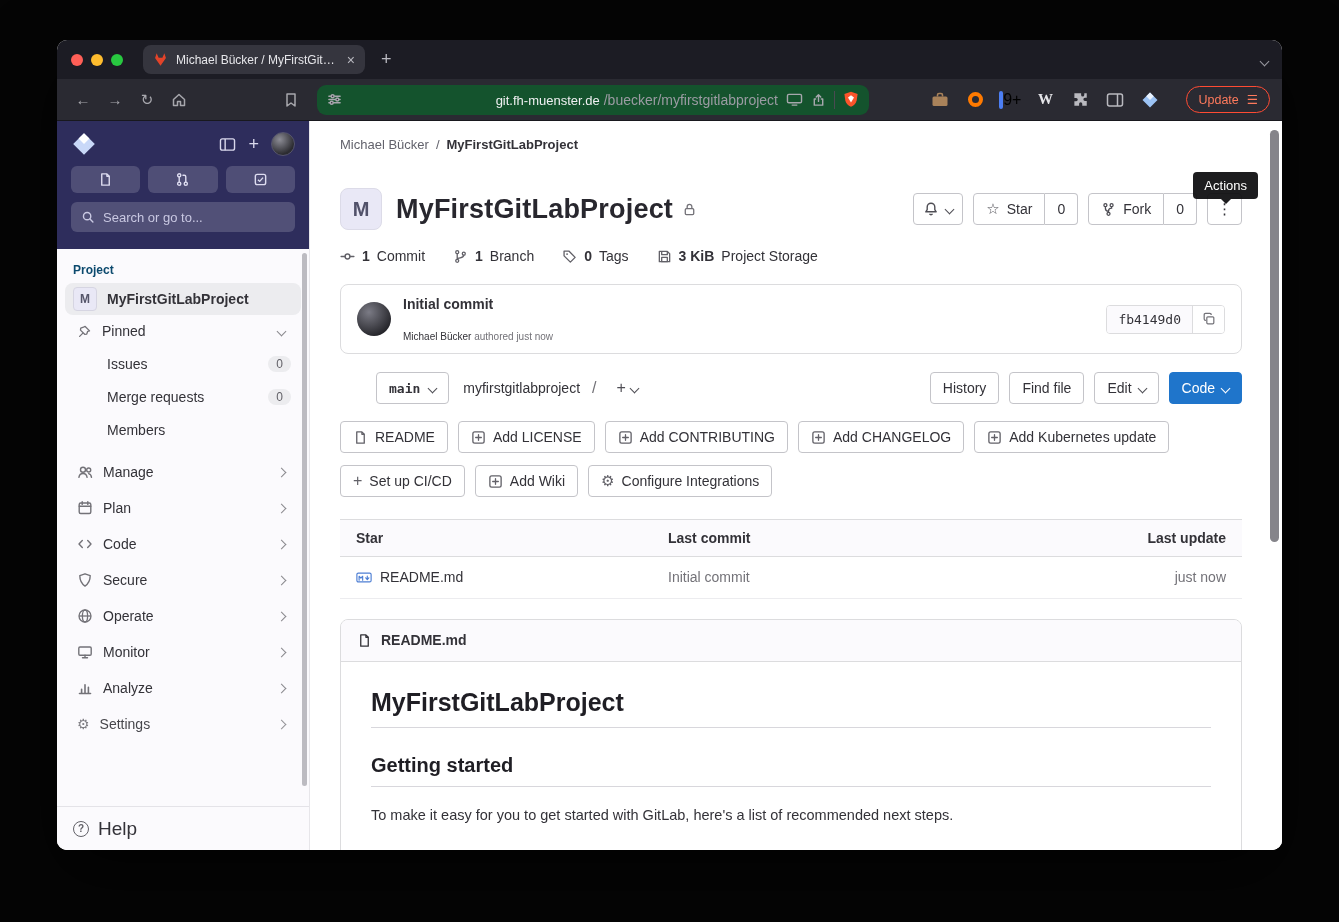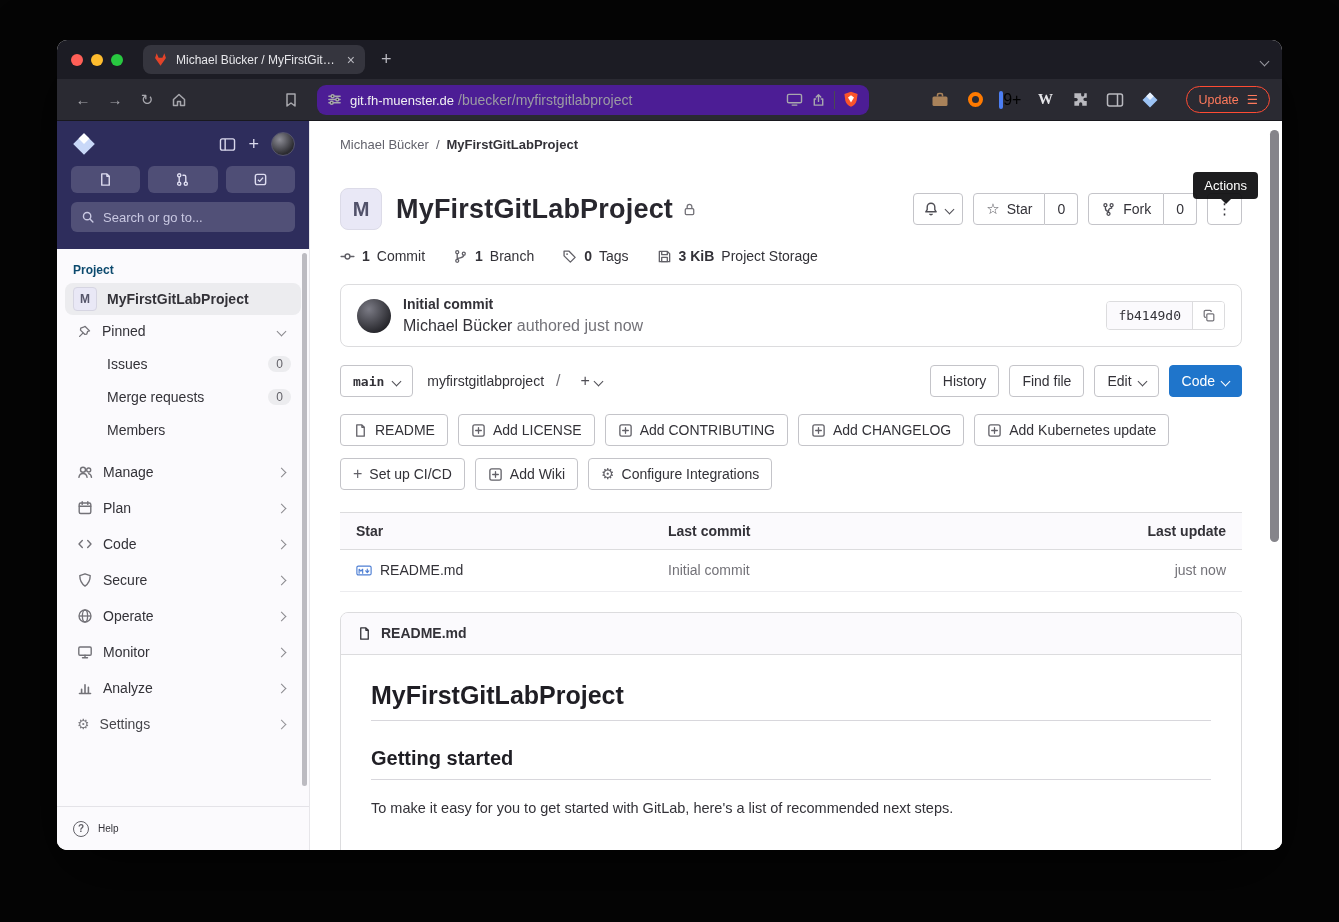--- a/index.html
+++ b/index.html
@@ -15,21 +15,21 @@
   .tl.red{background:#ff5f57}.tl.yellow{background:#febc2e}.tl.green{background:#28c840}
   .tab { display:flex; align-items:center; gap:8px; background:#35353e; height:29px; border-radius:8px; padding:0 10px; width:222px; color:#e6e6ea; font-size:12px; }
   .tab-title { flex:1; white-space:nowrap; overflow:hidden; text-overflow:ellipsis; }
   .tab-close { color:#b9b9c0; font-size:14px; cursor:default; }
   .newtab { color:#b9b9c0; font-size:18px; margin-left:6px; }
   .tabbar-chev { margin-left:auto; color:#9a9aa2; }
 
   .addrbar { flex:0 0 42px; background:#2a2a32; display:flex; align-items:center; padding:0 12px; gap:4px; border-bottom:1px solid #18181e; }
   .nav-ic { width:28px; height:28px; display:flex; align-items:center; justify-content:center; color:#a7a7ad; font-size:15px; border-radius:6px; }
   .bookmark-ic { margin-left:80px; }
-  .urlpill { display:flex; align-items:center; gap:8px; background:#4c1d95; border-radius:9px; height:30px; padding:0 10px; width:552px; margin-left:8px; }
+  .urlpill { display:flex; align-items:center; gap:8px; background:#14532d; border-radius:9px; height:30px; padding:0 10px; width:552px; margin-left:8px;text-align:right; }
   .url { font-size:13px; white-space:nowrap; overflow:hidden; flex:1; }
   .url .dom { color:#f0f0f2; } .url .path { color:#9b9ba3; }
   .pill-div { width:1px; height:18px; background:#4a4a52; }
   .ext-row { margin-left:auto; display:flex; align-items:center; gap:13px; }
   .ext { width:22px; height:22px; display:flex; align-items:center; justify-content:center; position:relative; }
   .donut { width:15px; height:15px; border:4.5px solid #ff7a00; border-radius:50%; }
   .bluesq { width:18px; height:18px; border-radius:4px; background:#4c7ef3; }
   .ext-w { color:#e4e4e8; font-family:"Liberation Serif",serif; font-weight:700; font-size:15px; }
   .update-btn { margin-left:12px; display:flex; align-items:center; gap:8px; border:1px solid #ff4b33; color:#ff7a5c; border-radius:14px; height:27px; padding:0 11px; font-size:12.5px; }
 
@@ -51,21 +51,21 @@
   .sb-item.selected { background:#ececef; font-weight:600; }
   .proj-avatar { width:24px; height:24px; border-radius:4px; background:#e9e8f6; border:1px solid #d6d5e2; display:flex; align-items:center; justify-content:center; font-size:12px; font-weight:700; color:#55556a; }
   .sb-item .grow { flex:1; }
   .sb-badge { background:#ececef; color:#626168; border-radius:10px; font-size:12px; padding:1px 8px; }
   .sb-sub { padding-left:42px; height:33px; }
   .sb-nav { height:36px; }
   .chev { display:inline-block; width:7px; height:7px; border-right:1.7px solid currentColor; border-bottom:1.7px solid currentColor; transform:rotate(45deg); }
   .chev.right { transform:rotate(-45deg); }
   .chev.gray { color:#89888d; }
   .sb-item.clip { opacity:.9; }
-  .sb-help { border-top:1px solid #e4e3e8; height:44px; display:flex; align-items:center; gap:9px; padding:0 16px; font-size:10px; color:#333238; }
+  .sb-help { border-top:1px solid #e4e3e8; height:44px; display:flex; align-items:center; gap:9px; padding:0 16px; font-size:19px; color:#333238; }
   .q-ic { width:16px; height:16px; border:1.5px solid #626168; border-radius:50%; color:#626168; font-size:10px; font-weight:700; display:flex; align-items:center; justify-content:center; }
   .q-ic::before { content:"?"; }
   .sb-thumb { position:absolute; right:2px; top:132px; width:5px; height:533px; border-radius:3px; background:#bcbbc1; }
 
   
   .main { flex:1; position:relative; overflow:hidden; background:#fff; }
   .main-inner { padding:16px 40px 0 30px; }
   .crumbs { font-size:13px; color:#62626c; display:flex; gap:7px; align-items:center; }
   .crumbs .cur { color:#333238; font-weight:700; }
   .tooltip { position:absolute; top:51px; right:24px; background:rgba(10,10,12,.92); color:#fff; font-size:13px; padding:6px 11px; border-radius:4px; }
@@ -84,29 +84,29 @@
   .kebab { font-size:15px; color:#333238; letter-spacing:0; }
   .star-g { font-size:15px; color:#4f4e55; }
 
   .stats { display:flex; gap:28px; margin-top:18px; font-size:14px; color:#333238; align-items:center; }
   .stat { display:flex; align-items:center; gap:7px; }
   .stat b { font-weight:700; }
 
   .commitbox { margin-top:20px; border:1px solid #dcdcde; border-radius:8px; padding:11px 16px; display:flex; align-items:center; gap:12px; }
   .c-avatar { width:34px; height:34px; border-radius:50%; background:radial-gradient(circle at 35% 30%, #7b7b85, #26262b 75%); }
   .c-title { font-size:14px; font-weight:700; color:#333238; }
-  .c-meta { font-size:16px; margin-top:5px;text-align:center; }
+  .c-meta { font-size:10px; margin-top:19px;text-align:center; }
   .c-meta .author { color:#333238; font-weight:500; }
   .c-meta .dim { color:#737278; }
   .sha-wrap { margin-left:auto; display:flex; border:1px solid #dcdcde; border-radius:4px; overflow:hidden; }
   .sha { font-family:"DejaVu Sans Mono",monospace; font-size:13px; color:#333238; background:#fbfafd; padding:6px 11px; }
   .copy-btn { display:flex; align-items:center; justify-content:center; width:32px; background:#fff; border-left:1px solid #dcdcde; }
 
   .filebar { margin-top:18px; display:flex; align-items:center; gap:10px; }
-  .branch-btn { font-family:"DejaVu Sans Mono",monospace; font-size:13px; font-weight:700; gap:9px; }
+  .branch-btn { font-family:"DejaVu Sans Mono",monospace; font-size:13px; font-weight:700; gap:9px;margin-left:36px; }
   .path { font-size:14px; color:#333238; font-weight:500; margin-left:4px; }
   .path-sep { color:#737278; margin:0 2px; }
   .mini-btn { height:30px; padding:0 8px; gap:5px; }
   .filebar-right { margin-left:auto; display:flex; gap:10px; }
   .btn-blue { background:#1f75cb; border-color:#1f75cb; color:#fff; font-weight:500; }
 
   .suggest { display:flex; gap:10px; margin-top:17px; flex-wrap:wrap; }
   .suggest + .suggest { margin-top:12px; }
 
   table.files { width:100%; margin-top:22px; border-collapse:collapse; font-size:14px; }

